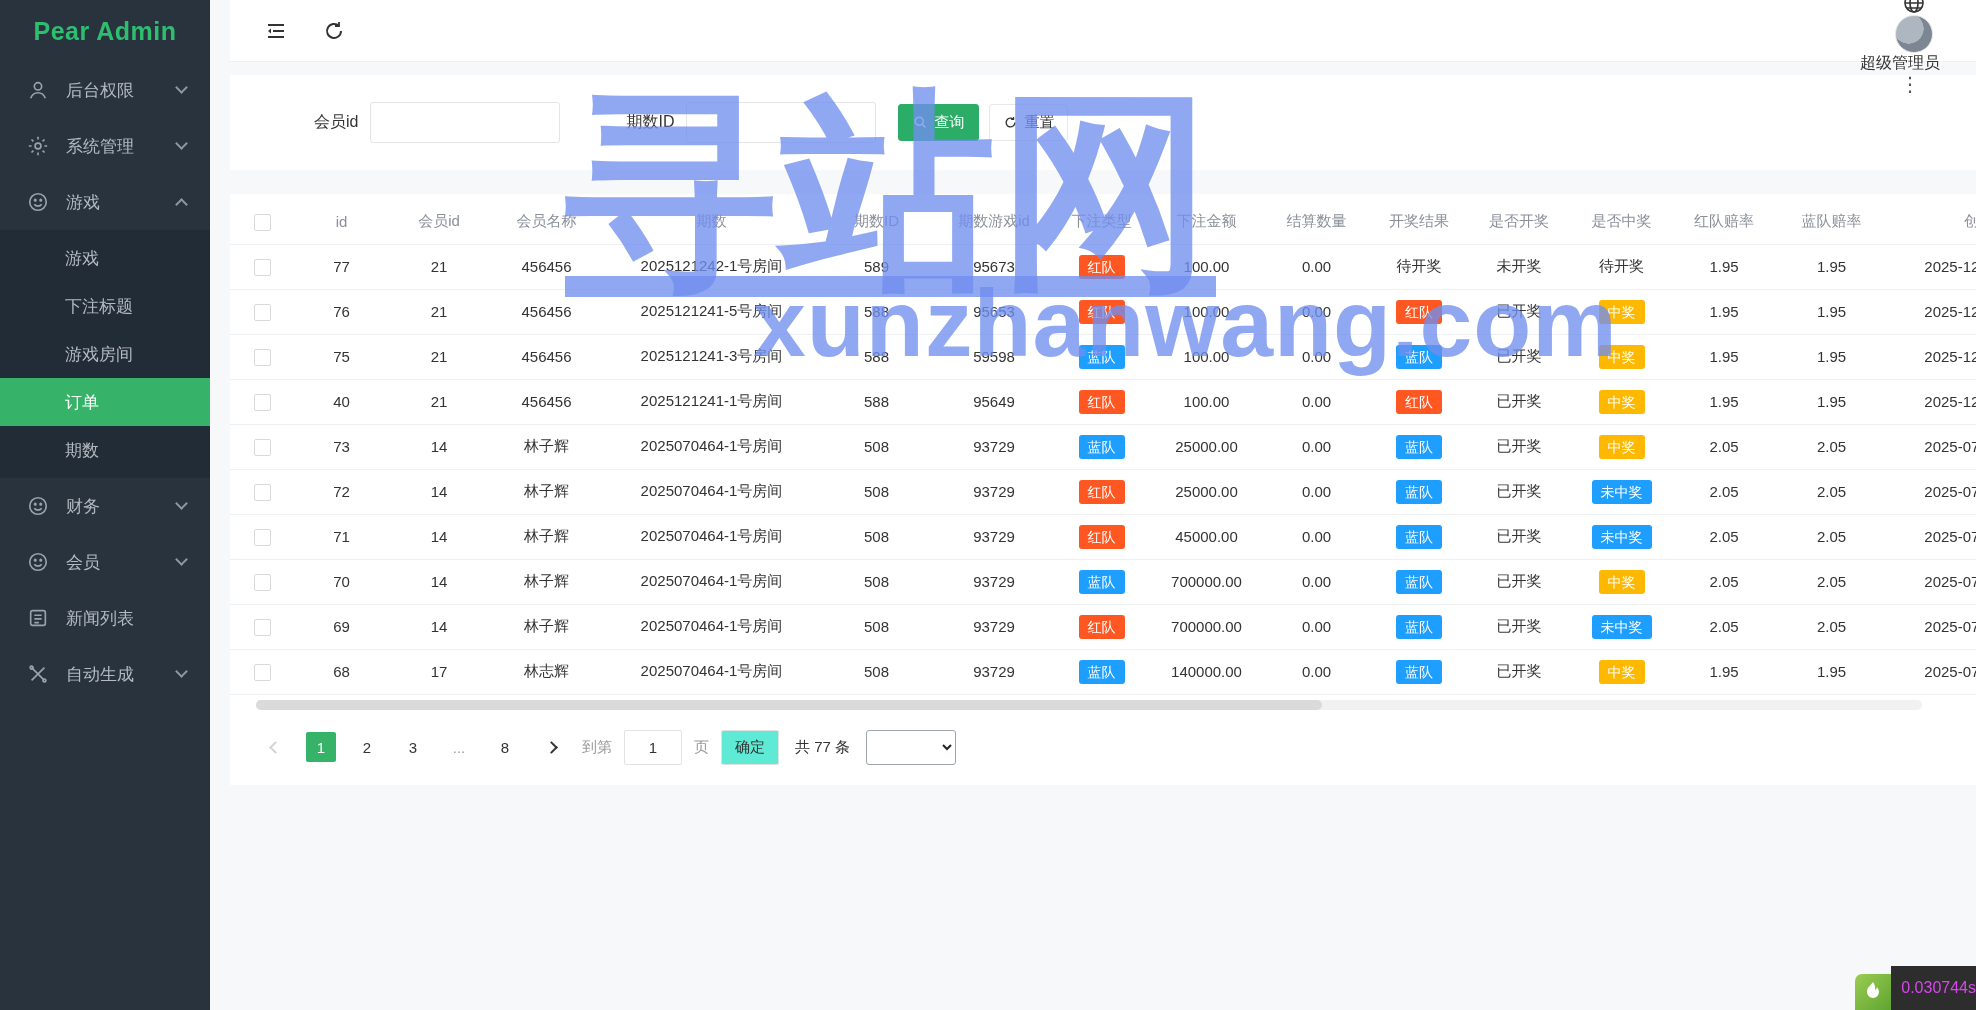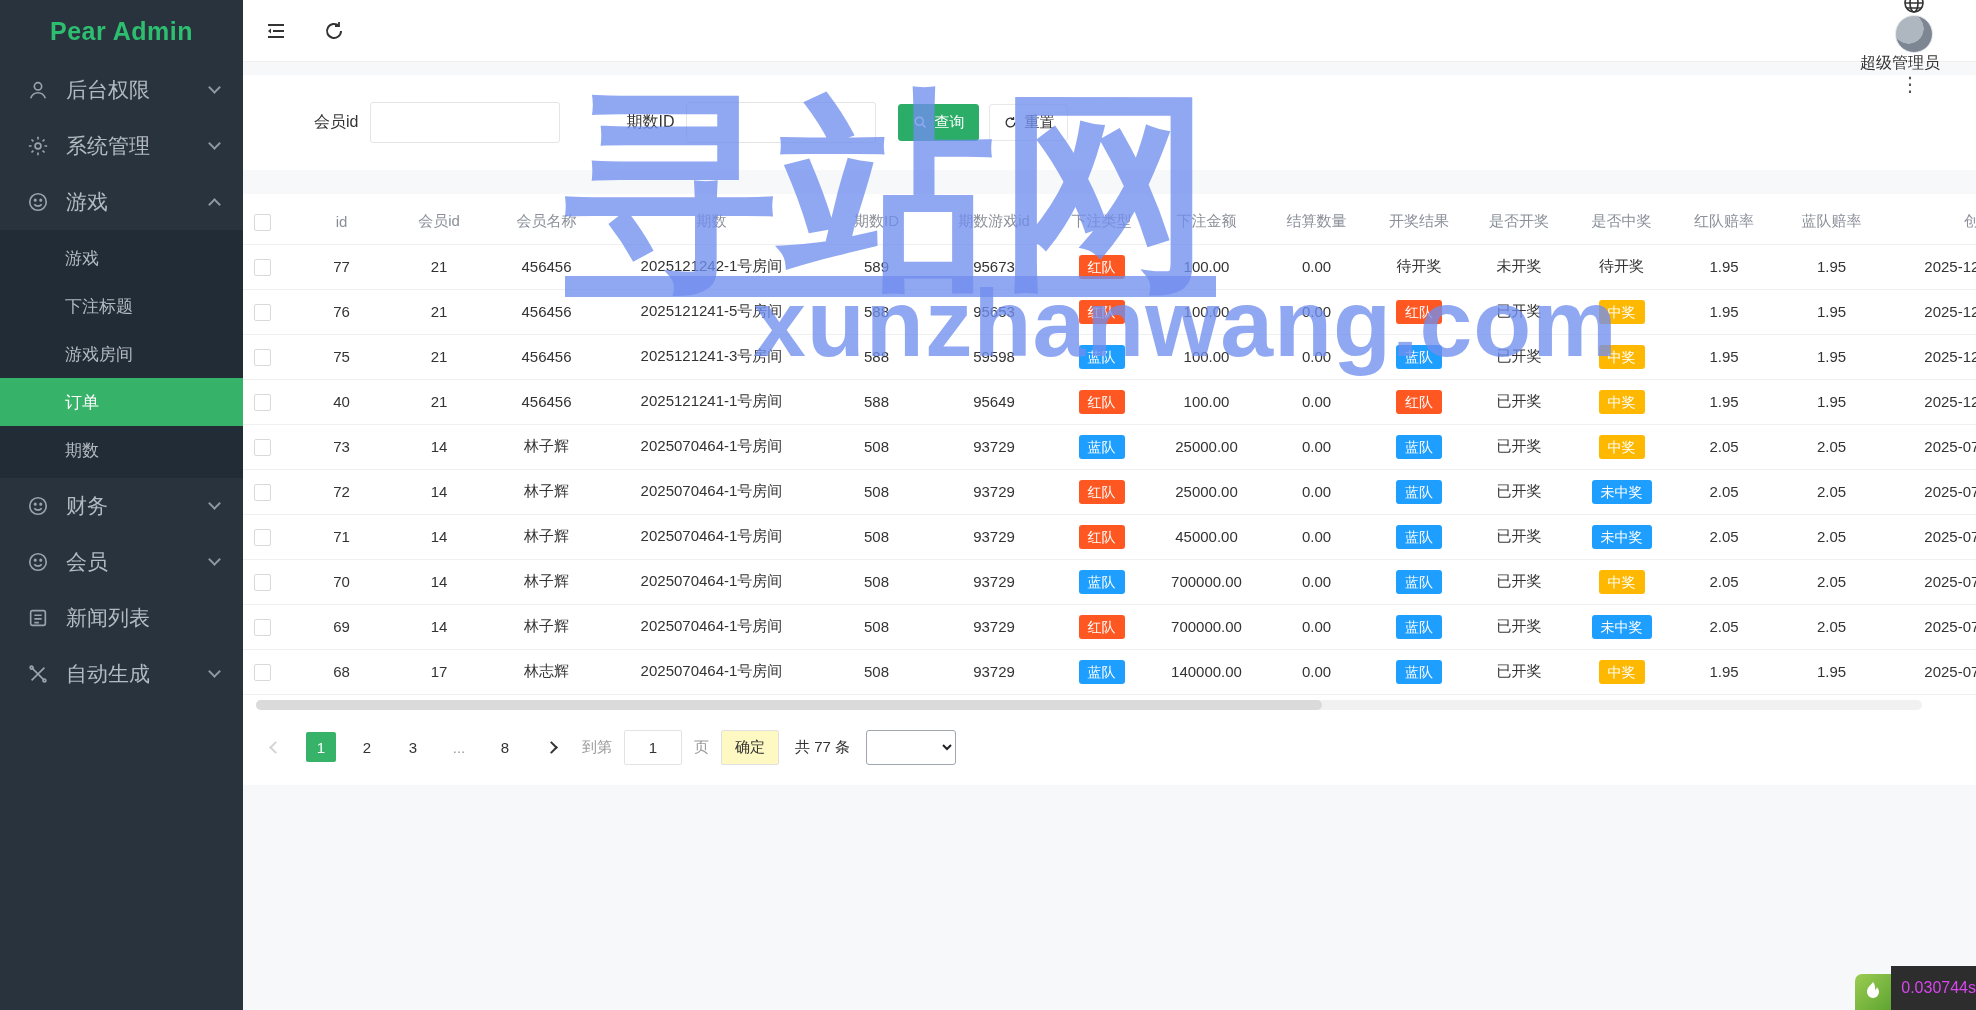--- a/index.html
+++ b/index.html
@@ -1,24 +1,24 @@
 <!DOCTYPE html>
 <html><head>
 <meta charset="utf-8">
 <style>
   * { box-sizing: border-box; margin: 0; padding: 0; }
   html,body { width:1976px; height:1010px; overflow:hidden;
     font-family:"Liberation Sans","DejaVu Sans",sans-serif; background:#f7f8fa; }
 
   
-  .sidebar { position:fixed; left:0; top:0; width:243px; height:1010px; background:#28333e; z-index:10; }
+  .sidebar { position:fixed; left:0; top:0; width:210px; height:1010px; background:#28333e; z-index:10; }
   .logo { height:62px; display:flex; align-items:center; justify-content:center;
     color:#2ebe70; font-size:25px; font-weight:bold; letter-spacing:.5px; }
   .menu-item { height:56px; display:flex; align-items:center; padding:0 24px 0 27px;
-    color:#b3bac1; font-size:21px; cursor:pointer; }
+    color:#b3bac1; font-size:17px; cursor:pointer; }
   .menu-item .mi-icon { width:22px; height:22px; margin-right:17px; flex:0 0 22px; }
   .menu-item .mi-label { flex:1; }
   .chev { width:9px; height:9px; border-right:2px solid #8f979e; border-bottom:2px solid #8f979e;
     transform:rotate(45deg); margin-top:-5px; }
   .chev.up { transform:rotate(-135deg); margin-top:5px; }
   .submenu { background:#222c36; padding:4px 0; }
   .sub-item { height:48px; display:flex; align-items:center; padding-left:65px;
     color:#b3bac1; font-size:17px; cursor:pointer; }
   .sub-item.active { background:#36b368; color:#fff; }
 
@@ -68,21 +68,21 @@
     margin-right:16px; border-radius:2px; cursor:pointer; }
   .page-btn.active { background:#36b368; color:#fff; }
   .page-btn.dots { color:#999; cursor:default; }
   .arrow { width:9px; height:9px; border-left:2px solid #333; border-bottom:2px solid #333; }
   .arrow.left  { transform:rotate(45deg); }
   .arrow.right { transform:rotate(-135deg); }
   .arrow.disabled { border-color:#d4d4d4; }
   .goto-label, .page-word { color:#9a9a9a; margin-right:12px; }
   .goto-input { width:58px; height:35px; border:1px solid #e3e3e3; border-radius:2px; text-align:center;
     font-size:15px; margin-right:12px; outline:none; color:#333; }
-  .btn-confirm { height:35px; padding:0 13px; background:#fef9c3; border:1px solid #e0e0e0; border-radius:2px;
+  .btn-confirm { height:35px; padding:0 13px; background:#5eead4; border:1px solid #e0e0e0; border-radius:2px;
     font-size:15px; color:#333; margin-right:16px; cursor:pointer; }
   .total { margin-right:16px; }
   .per-page { height:35px; border:1px solid #9fa6ad; border-radius:3px; background:#fff; font-size:15px;
     padding:16px 6px; color:#222; outline:none; cursor:pointer; }
 
   
   .watermark { position:fixed; left:565px; top:85px; z-index:40; pointer-events:none;
     color:rgba(113,142,238,0.78); font-weight:bold; line-height:1; }
   .wm-title { font-size:213px; letter-spacing:4px;text-decoration:underline; }
   .wm-domain { font-size:95px; margin-top:-22px; margin-left:188px; letter-spacing:1px; }

